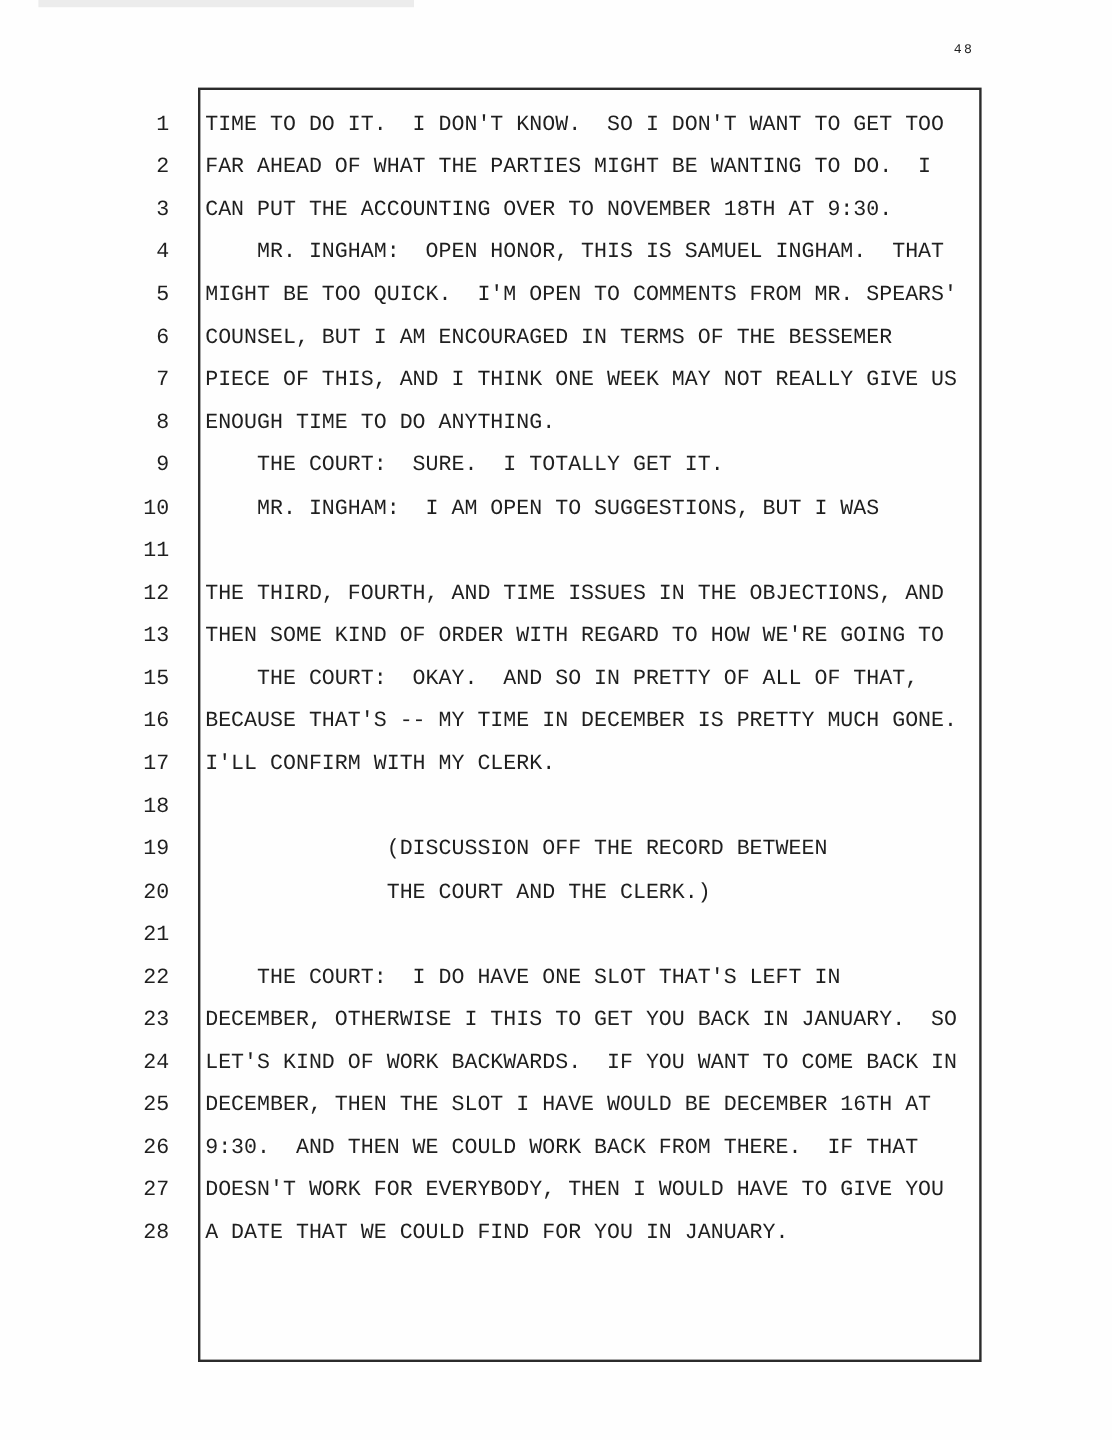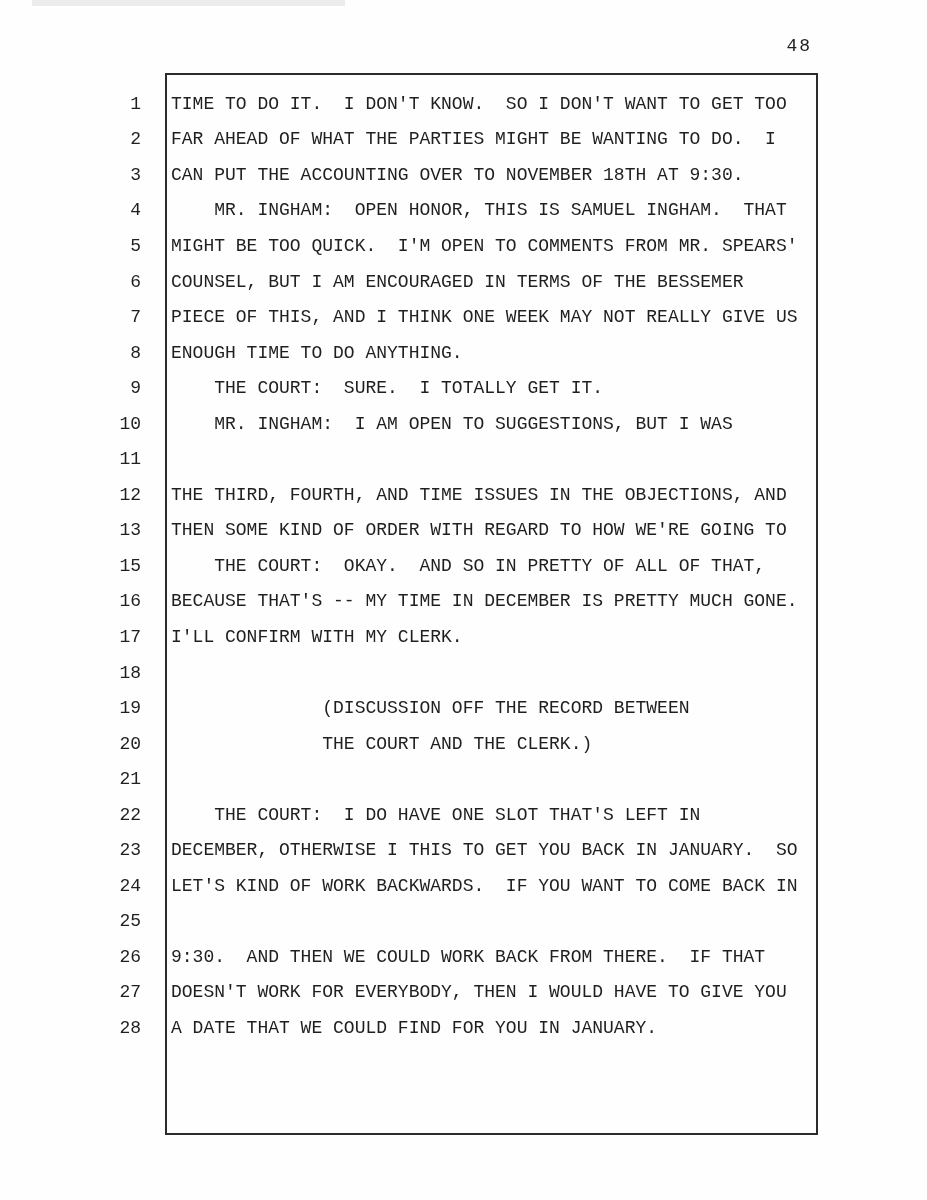--- a/index.html
+++ b/index.html
@@ -23,21 +23,21 @@
     width: 313px;
     height: 6px;
     background: #ececec;
   }
   .page-number {
     position: absolute;
     top: 36px;
     left: 700px;
     width: 112px;
     text-align: right;
-    font-size: 18px;
+    font-size: 11px;
     letter-spacing: 2px;
   }
   .text-box {
     position: absolute;
     left: 165px;
     top: 73px;
     width: 653px;
     height: 1062px;
     border: 2px solid #2b2b2b;
     box-sizing: border-box;
@@ -190,20 +190,21 @@
     <span class="line-text">DECEMBER, OTHERWISE I THIS TO GET YOU BACK IN JANUARY.  SO</span>
   </div>
 
   <div class="line-row">
     <span class="line-num">24</span>
     <span class="line-text">LET'S KIND OF WORK BACKWARDS.  IF YOU WANT TO COME BACK IN</span>
   </div>
 
   <div class="line-row">
     <span class="line-num">25</span>
+    <span class="line-text">DECEMBER, THEN THE SLOT I HAVE WOULD BE DECEMBER 16TH AT</span>
   </div>
 
   <div class="line-row">
     <span class="line-num">26</span>
     <span class="line-text">9:30.  AND THEN WE COULD WORK BACK FROM THERE.  IF THAT</span>
   </div>
 
   <div class="line-row">
     <span class="line-num">27</span>
     <span class="line-text">DOESN'T WORK FOR EVERYBODY, THEN I WOULD HAVE TO GIVE YOU</span>

